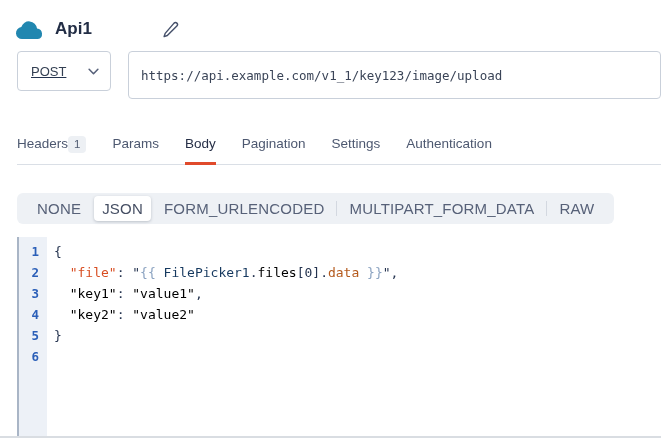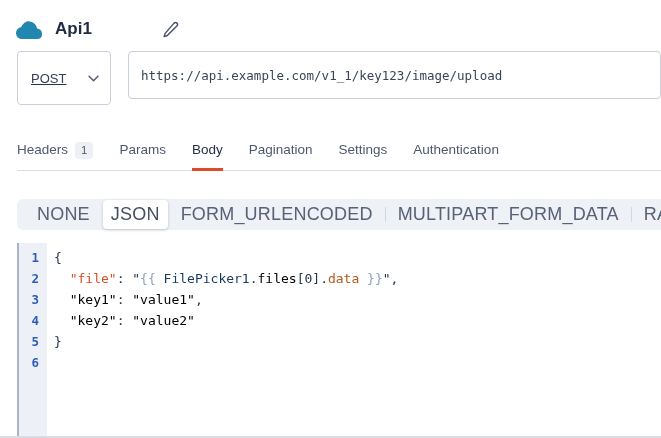--- a/index.html
+++ b/index.html
@@ -12,45 +12,45 @@
     color: #24334f;
   }
   
   .header { display: flex; align-items: center; padding: 24px 0 0 14px; height: 34px; }
   .cloud-wrap { width: 31px; height: 23px; display: flex; align-items: center; }
   .title { font-size: 17px; font-weight: bold; color: #222d45; margin-left: 10px; }
   .edit-wrap { margin-left: 70px; display: flex; align-items: center; cursor: pointer; }
   
   .request-row { display: flex; margin-left: 17px; margin-top: 17px; }
   .method-select {
-    width: 96px; height: 54px; border: 1px solid #c9d0da; border-radius: 4px;
+    width: 96px; height: 40px; border: 1px solid #c9d0da; border-radius: 4px;
     background: #fff; display: flex; align-items: center; justify-content: space-between;
     padding: 0 11px 0 13px; cursor: pointer; text-decoration: underline;
   }
   .method-label { font-size: 13px; color: #333f52; }
   .url-input {
     margin-left: 17px; width: 548px; height: 48px;
     border: 1px solid #c9d0da; border-radius: 4px; background: #fff;
     font-family: "DejaVu Sans Mono", monospace; font-size: 12.5px; color: #3a4457;
     padding: 0 12px; outline: none;
   }
   
   .tabs { display: flex; gap: 26px; margin-left: 17px; margin-top: 37px;
           border-bottom: 1px solid #dadfe6; }
   .tab { position: relative; padding-bottom: 11px; font-size: 13.5px; color: #4d5870;
-         cursor: pointer; display: flex; align-items: flex-start; gap: 7px; }
+         cursor: pointer; display: flex; align-items: flex-start; }
   .tab.active { color: #262f47; font-weight: 500; }
   .tab.active::after { content: ""; position: absolute; left: 0; right: 0; bottom: -1px;
          height: 3px; background: #e04a2b; }
   .tab-badge { background: #edf0f4; color: #525d73; font-size: 11.5px; border-radius: 4px;
          padding: 1px 6px; line-height: 15px; }
   
   .modes { display: inline-flex; align-items: center; margin: 28px 0 0 17px;
            background: #eef1f5; border-radius: 6px; padding: 3px 8px; height: 31px; }
-  .mode { font-size: 18px; letter-spacing: 0.2px; color: #576178; padding: 4px 12px;
+  .mode { font-size: 15px; letter-spacing: 0.2px; color: #576178; padding: 4px 12px;
           cursor: pointer; white-space: nowrap; }
   .mode.selected { background: #ffffff; color: #454e63; border-radius: 4px;
           box-shadow: 0 1px 3px rgba(40,50,70,0.25); padding: 4px 8px; }
   .mode-sep { width: 1px; height: 15px; background: #d3d8e0; }
   .mode-sep.hidden { visibility: hidden; }
   
   .editor { display: flex; margin-left: 17px; margin-top: 13px; height: 208px; }
   .gutter { width: 30px; background: #edf1f7; border-left: 2px solid #a9b5c6;
             padding-top: 4px; flex: none; }
   .gutter .num { height: 21px; line-height: 21px; text-align: right; padding-right: 8px;

